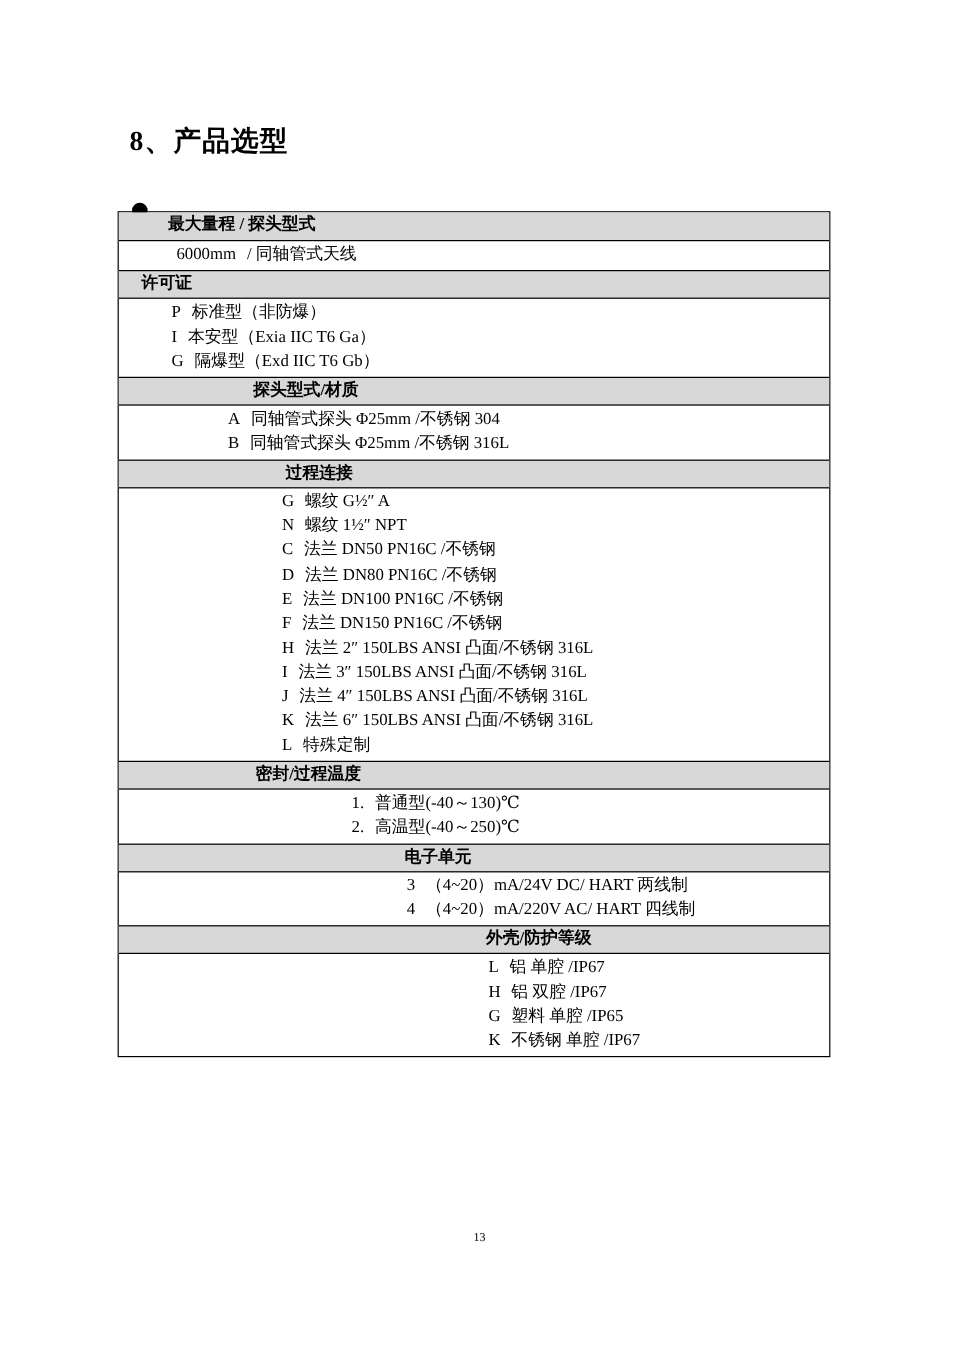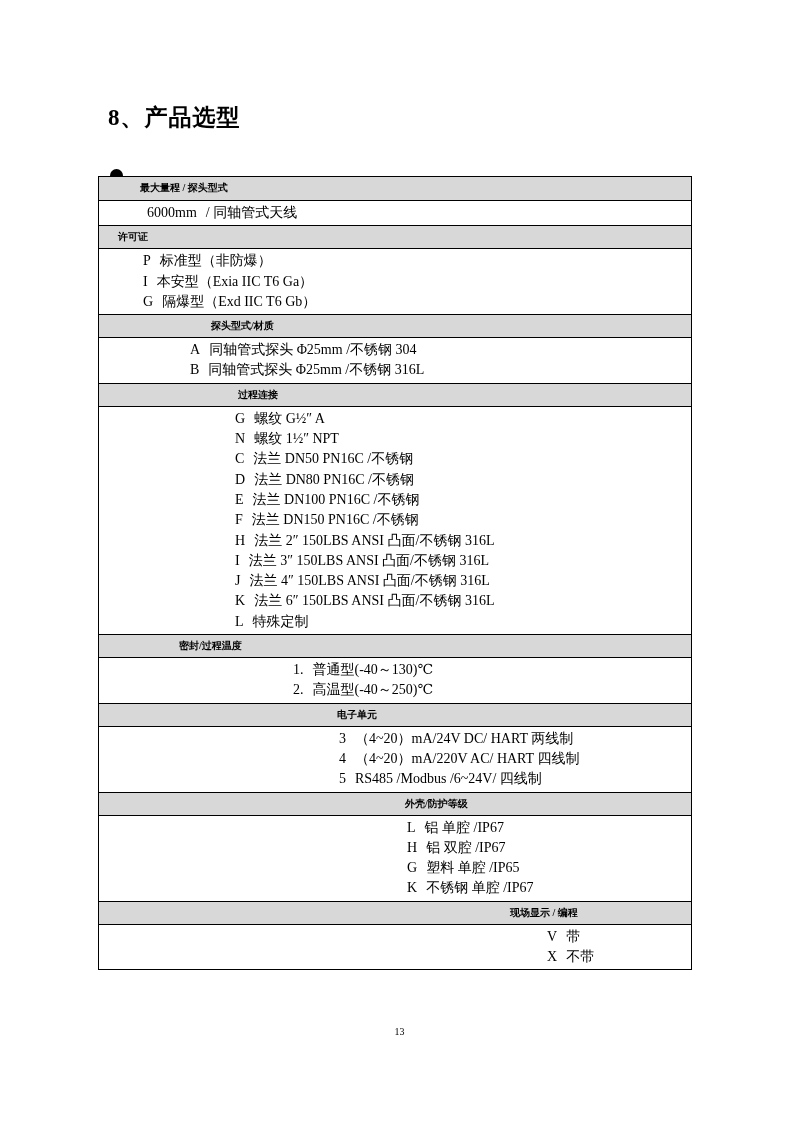--- a/index.html
+++ b/index.html
@@ -30,34 +30,34 @@
   }
   .sel-table{
     position:absolute;left:98px;top:176px;width:594px;
     border:1px solid #000;
     box-sizing:border-box;
   }
   .sec-header{
     background:#d8d8d8;
     border-top:1px solid #000;border-bottom:1px solid #000;
     height:24px;line-height:22px;
-    font-weight:bold;font-size:10px;
+    font-weight:bold;font-size:14px;
     box-sizing:border-box;
     white-space:nowrap;
   }
   .sec:first-child .sec-header{border-top:none;}
   .sec-body{padding:2px 0;}
   .row{line-height:20.3px;font-size:14px;white-space:nowrap;}
   .code{display:inline-block;margin-right:9px;}
   
   .s1 .sec-header{padding-left:41px;}  .s1 .row{padding-left:48px;}
   .s2 .sec-header{padding-left:19px;}  .s2 .row{padding-left:44px;}
   .s3 .sec-header{padding-left:112px;}  .s3 .row{padding-left:91px;}
   .s4 .sec-header{padding-left:139px;} .s4 .row{padding-left:136px;}
-  .s5 .sec-header{padding-left:80px;} .s5 .row{padding-left:194px;}
+  .s5 .sec-header{padding-left:114px;} .s5 .row{padding-left:194px;}
   .s6 .sec-header{padding-left:238px;} .s6 .row{padding-left:240px;}
   .s7 .sec-header{padding-left:306px;} .s7 .row{padding-left:308px;}
   .s8 .sec-header{padding-left:359px;} .s8 .row{padding-left:363px;}
   .s9 .sec-header{padding-left:411px;} .s9 .row{padding-left:448px;}
   .page-num{
     position:absolute;left:0;top:1026px;width:799px;
     text-align:center;font-size:10px;
   }
 </style>
 </head>
@@ -121,40 +121,32 @@
         <div class="row"><span class="code">1.</span><span class="desc">普通型(-40～130)℃</span></div>
         <div class="row"><span class="code">2.</span><span class="desc">高温型(-40～250)℃</span></div>
       </div>
     </div>
 
     <div class="sec s6">
       <div class="sec-header">电子单元</div>
       <div class="sec-body">
         <div class="row"><span class="code">3</span><span class="desc">（4~20）mA/24V DC/ HART 两线制</span></div>
         <div class="row"><span class="code">4</span><span class="desc">（4~20）mA/220V AC/ HART 四线制</span></div>
-        <div class="row"><span class="code">5</span><span class="desc">RS485 /Modbus  /6~24V/ 四线制</span></div>
       </div>
     </div>
 
     <div class="sec s7">
       <div class="sec-header">外壳/防护等级</div>
       <div class="sec-body">
         <div class="row"><span class="code">L</span><span class="desc">铝 单腔 /IP67</span></div>
         <div class="row"><span class="code">H</span><span class="desc">铝 双腔 /IP67</span></div>
         <div class="row"><span class="code">G</span><span class="desc">塑料 单腔 /IP65</span></div>
         <div class="row"><span class="code">K</span><span class="desc">不锈钢 单腔 /IP67</span></div>
       </div>
     </div>
 
 
-    <div class="sec s9">
-      <div class="sec-header">现场显示 / 编程</div>
-      <div class="sec-body">
-        <div class="row"><span class="code">V</span><span class="desc">带</span></div>
-        <div class="row"><span class="code">X</span><span class="desc">不带</span></div>
-      </div>
-    </div>
 
   </div>
 
   <div class="page-num">13</div>
 
 </div>
 
 </body></html>

